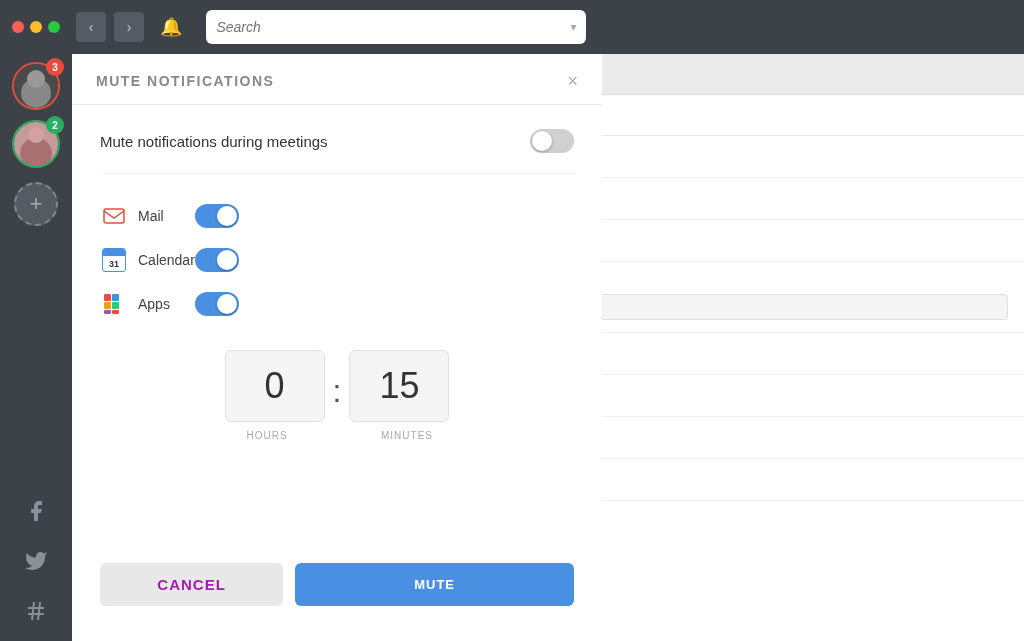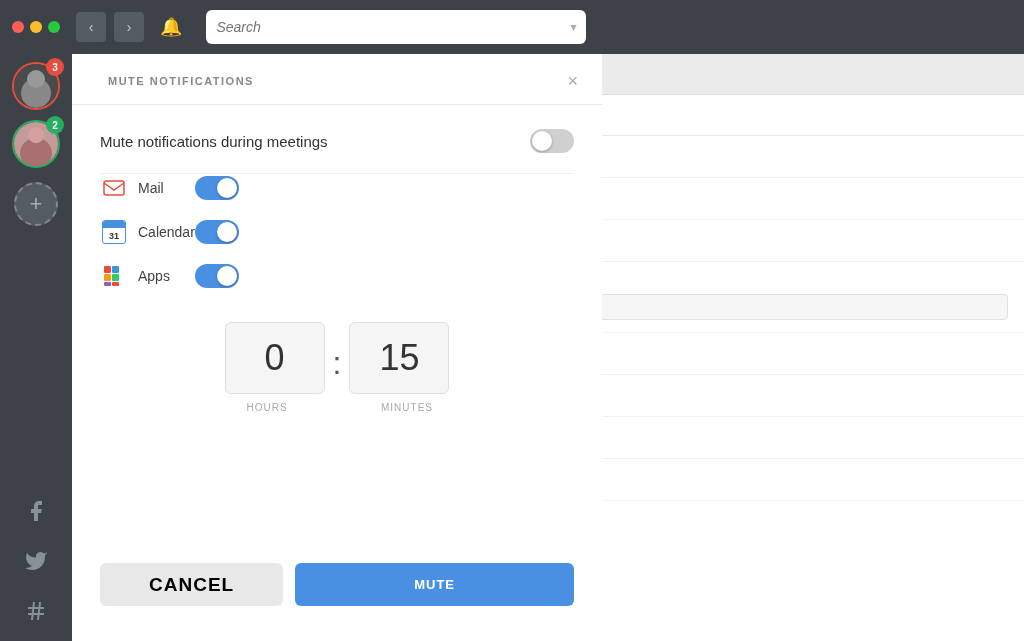--- a/index.html
+++ b/index.html
@@ -162,45 +162,45 @@
       flex-direction: column;
     }
     .modal-header {
       display: flex;
       align-items: center;
       justify-content: space-between;
       padding: 18px 24px 14px;
       border-bottom: 1px solid #e8e8e8;
     }
     .modal-title {
-      font-size: 11px;
+      font-size: 14px;
       font-weight: 700;
       letter-spacing: 1.5px;
       color: #888;
       text-transform: uppercase;
-      margin-left: 12px;
     }
     .modal-close {
       background: none;
       border: none;
       font-size: 18px;
       color: #aaa;
       cursor: pointer;
       line-height: 1;
     }
 
     .modal-body {
       padding: 24px 28px;
       flex: 1;
     }
 
     .mute-during-meetings {
       display: flex;
       align-items: center;
       justify-content: space-between;
+      margin-bottom: 28px;
       padding-bottom: 20px;
       border-bottom: 1px solid #f0f0f0;
     }
     .mute-during-label {
       font-size: 15px;
       color: #333;
     }
 
     
     .toggle {
@@ -337,24 +337,24 @@
       display: flex;
       gap: 12px;
       padding: 0 28px 28px;
     }
     .btn-cancel {
       flex: 1;
       padding: 8px;
       background: #e8e8e8;
       border: none;
       border-radius: 6px;
-      font-size: 19px;
+      font-size: 15px;
       font-weight: 700;
       letter-spacing: 1px;
-      color: #000000;
+      color: #a21caf;
       cursor: pointer;
       text-transform: uppercase;
     }
     .btn-mute {
       flex: 1.5;
       padding: 14px;
       background: #4a90e2;
       border: none;
       border-radius: 6px;
       font-size: 13px;

